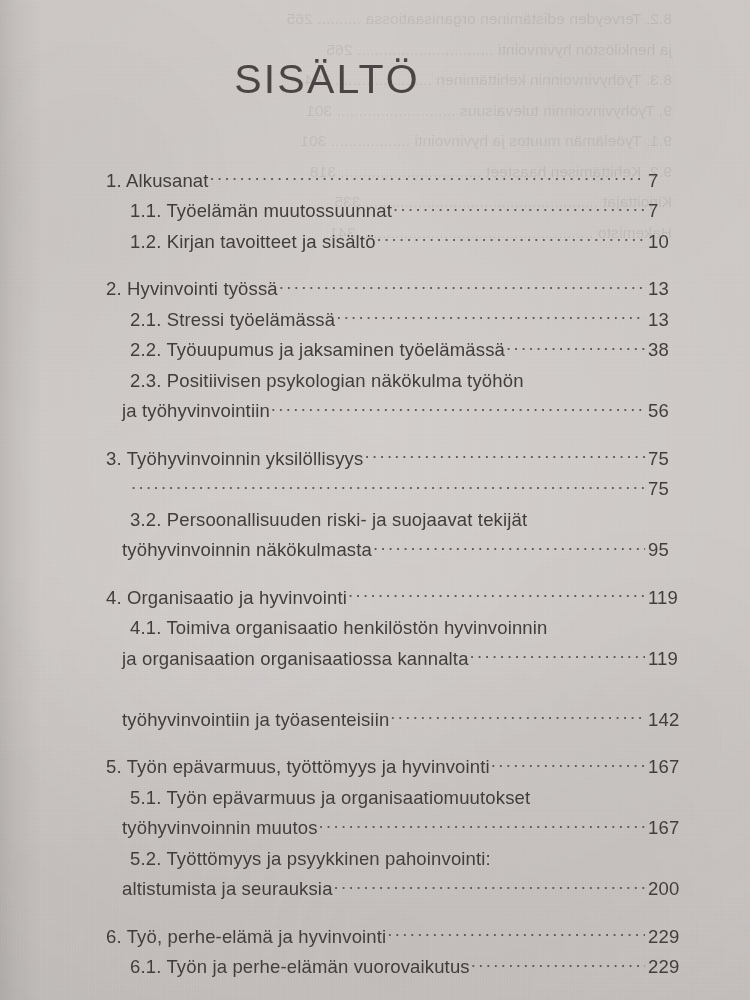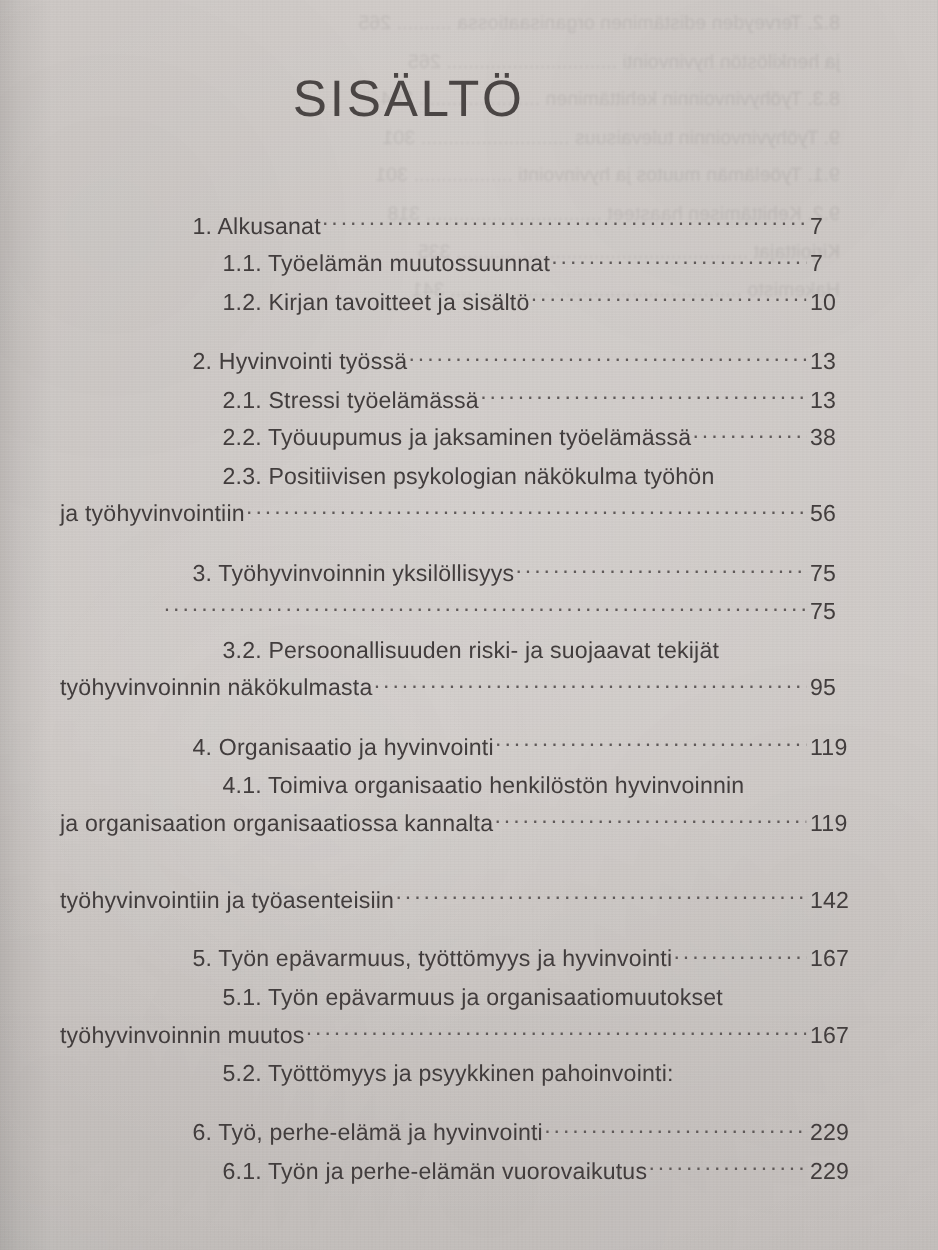--- a/index.html
+++ b/index.html
@@ -122,21 +122,21 @@
   .row {
     position: relative;
     display: flex;
     align-items: baseline;
     height: 30.5px;
     font-size: 18.5px;
     letter-spacing: 0.15px;
     white-space: nowrap;
   }
 
-  .row .label { flex: 0 0 auto; margin-left: 48px; }
+  .row .label { flex: 0 0 auto; }
 
   
   .row .leader {
     flex: 1 1 auto;
     overflow: hidden;
     margin: 0 1px 0 1px;
     position: relative;
     height: 1em;
   }
   .row .leader::before {
@@ -159,21 +159,21 @@
     padding-left: 2px;
   }
 
   
   .row.nolead .leader::before { content: ""; }
   .row.nolead .pageno { visibility: hidden; }
 
   
   .lvl1 { padding-left: 106px; }
   .lvl2 { padding-left: 130px; }
-  .cont { }
+  .cont { padding-left: 122px; }
 
   .lvl1 .label,
   .row.cont .label { }
 </style>
 </head>
 <body>
 
 <div class="page">
 
   <div class="showthrough" id="showthrough">
@@ -301,20 +301,25 @@
         <div class="row cont">
           <span class="label">työhyvinvoinnin muutos</span>
           <span class="leader"></span>
           <span class="pageno">167</span>
         </div>
         <div class="row lvl2 nolead">
           <span class="label">5.2. Työttömyys ja psyykkinen pahoinvointi:</span>
           <span class="leader"></span>
           <span class="pageno"></span>
         </div>
+        <div class="row cont">
+          <span class="label">altistumista ja seurauksia</span>
+          <span class="leader"></span>
+          <span class="pageno">200</span>
+        </div>
       </div>
       <div class="group">
         <div class="row lvl1">
           <span class="label">6. Työ, perhe-elämä ja hyvinvointi</span>
           <span class="leader"></span>
           <span class="pageno">229</span>
         </div>
         <div class="row lvl2">
           <span class="label">6.1. Työn ja perhe-elämän vuorovaikutus</span>
           <span class="leader"></span>

